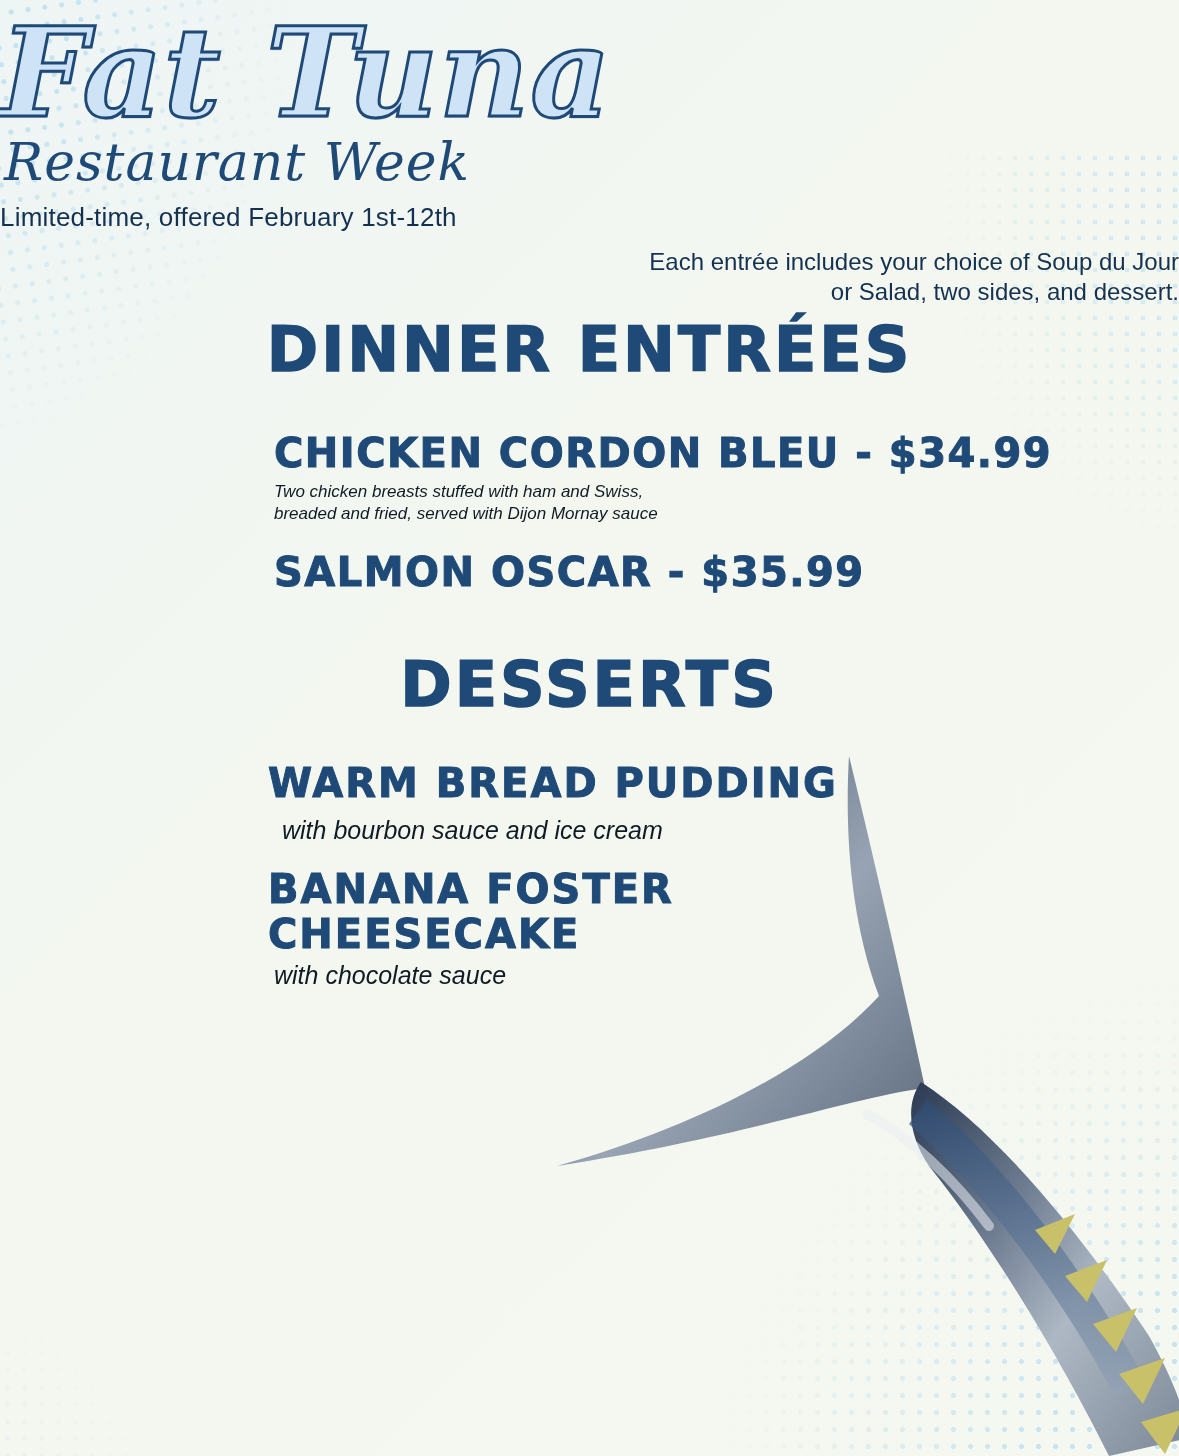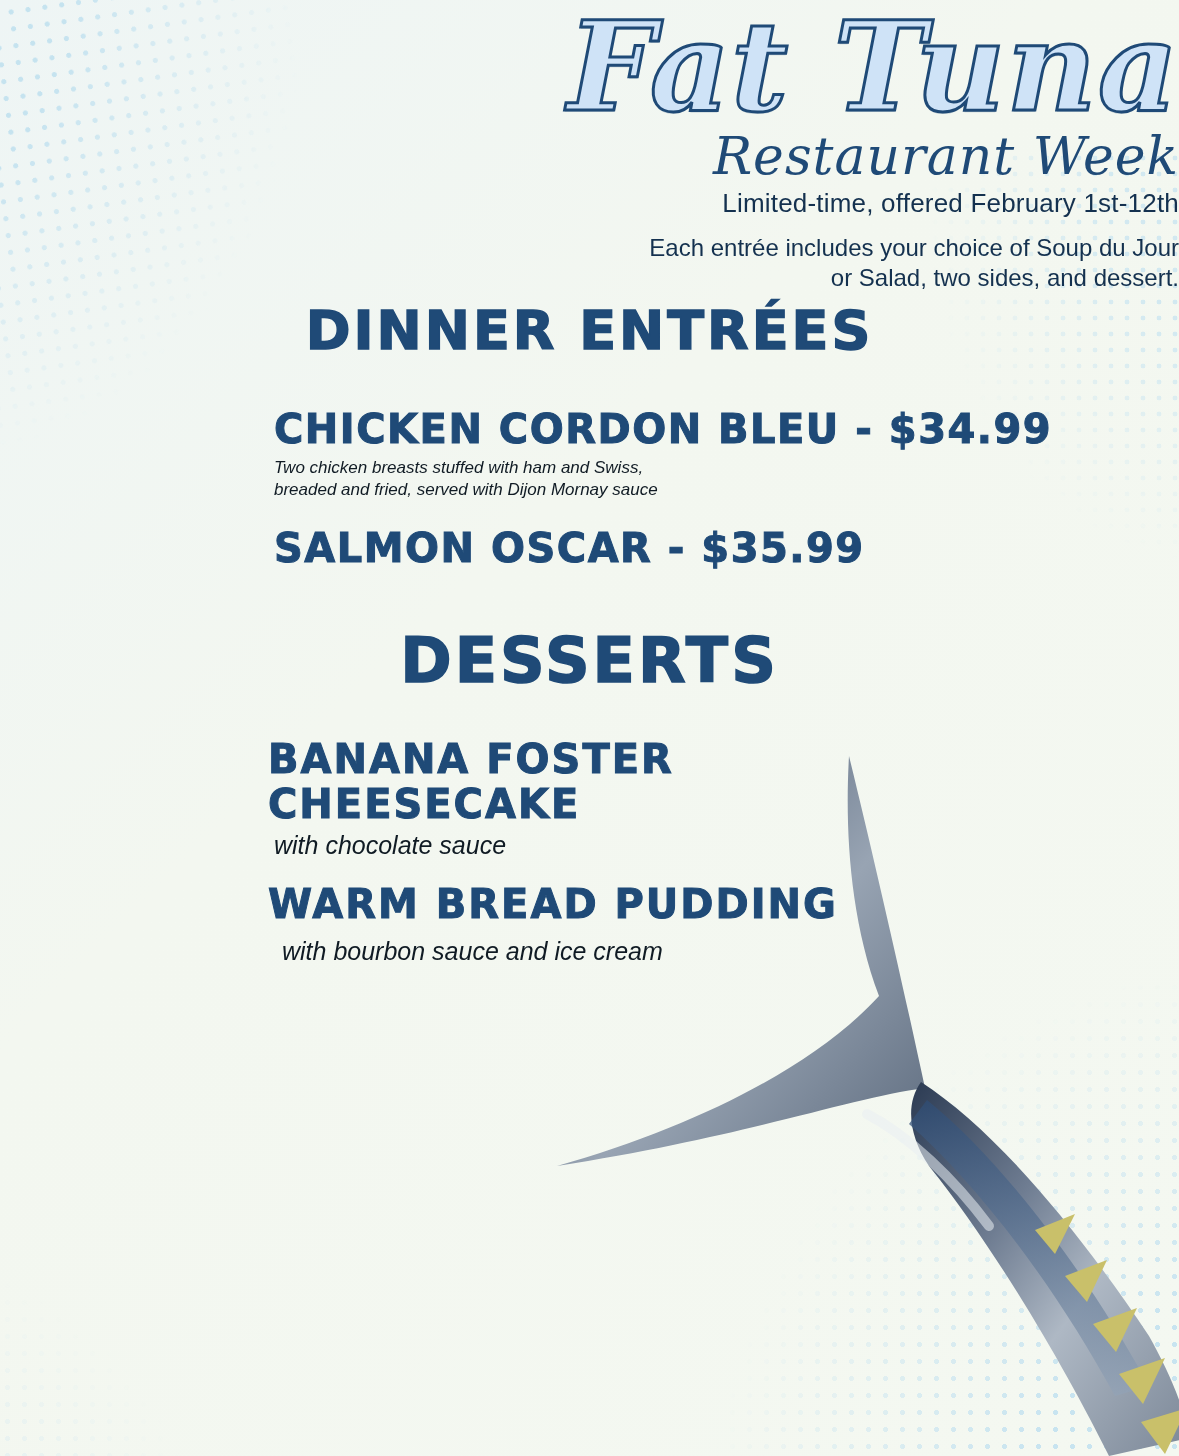--- a/index.html
+++ b/index.html
@@ -82,21 +82,22 @@
   }
 
   
   .content {
     position: relative;
     z-index: 5;
     width: 1179px;
   }
 
   .logo-wrap {
-    text-align: right;
+    text-align: left;
+    padding-top: 6px;
   }
   .logo-script {
     font-family: "DejaVu Serif", serif;
     font-style: italic;
     font-weight: bold;
     font-size: 124px;
     line-height: 1.08;
     letter-spacing: 1px;
     color: #cfe3f7;
     -webkit-text-stroke: 3px #1f4a77;
@@ -107,37 +108,37 @@
     font-family: "DejaVu Serif", serif;
     font-style: italic;
     font-size: 52px;
     color: #1f4a77;
     margin: -8px 0 0 4px;
     letter-spacing: 1px;
   }
   .logo-dates {
     font-size: 26px;
     color: #14314f;
-    margin: 2px 0 0 0;
+    margin: 10px 0 0 0;
     letter-spacing: .2px;
   }
   .includes {
     text-align: right;
     font-size: 24px;
     color: #14314f;
     line-height: 1.25;
     margin: 14px 0 0 16px;
   }
 
   .section-title {
     text-align: center;
     font-family: "DejaVu Sans", sans-serif;
     font-weight: bold;
     color: #1f4a77;
-    font-size: 54px;
+    font-size: 62px;
     letter-spacing: 3px;
     margin: 6px 0 0 0;
     -webkit-text-stroke: 1.5px #1f4a77;
   }
   .section-title.desserts {
     font-size: 62px;
     margin-top: 54px;
   }
 
   .menu {
@@ -261,30 +262,30 @@
       <div class="item-name">SALMON OSCAR - $35.99</div>
     </div>
 
 
   </div>
 
   <h2 class="section-title desserts">DESSERTS</h2>
 
   <div class="desserts-list">
 
+    <div class="dessert indent">
+      <div class="dessert-name">
+        <span>WARM BREAD PUDDING</span>
+      </div>
+      <div class="dessert-desc">with bourbon sauce and ice cream</div>
+    </div>
+
     <div class="dessert">
       <div class="dessert-name">
         <span>BANANA FOSTER</span><br>
         <span>CHEESECAKE</span>
       </div>
       <div class="dessert-desc">with chocolate sauce</div>
     </div>
 
-    <div class="dessert indent">
-      <div class="dessert-name">
-        <span>WARM BREAD PUDDING</span>
-      </div>
-      <div class="dessert-desc">with bourbon sauce and ice cream</div>
-    </div>
-
   </div>
 
 </div>
 
 </body></html>

